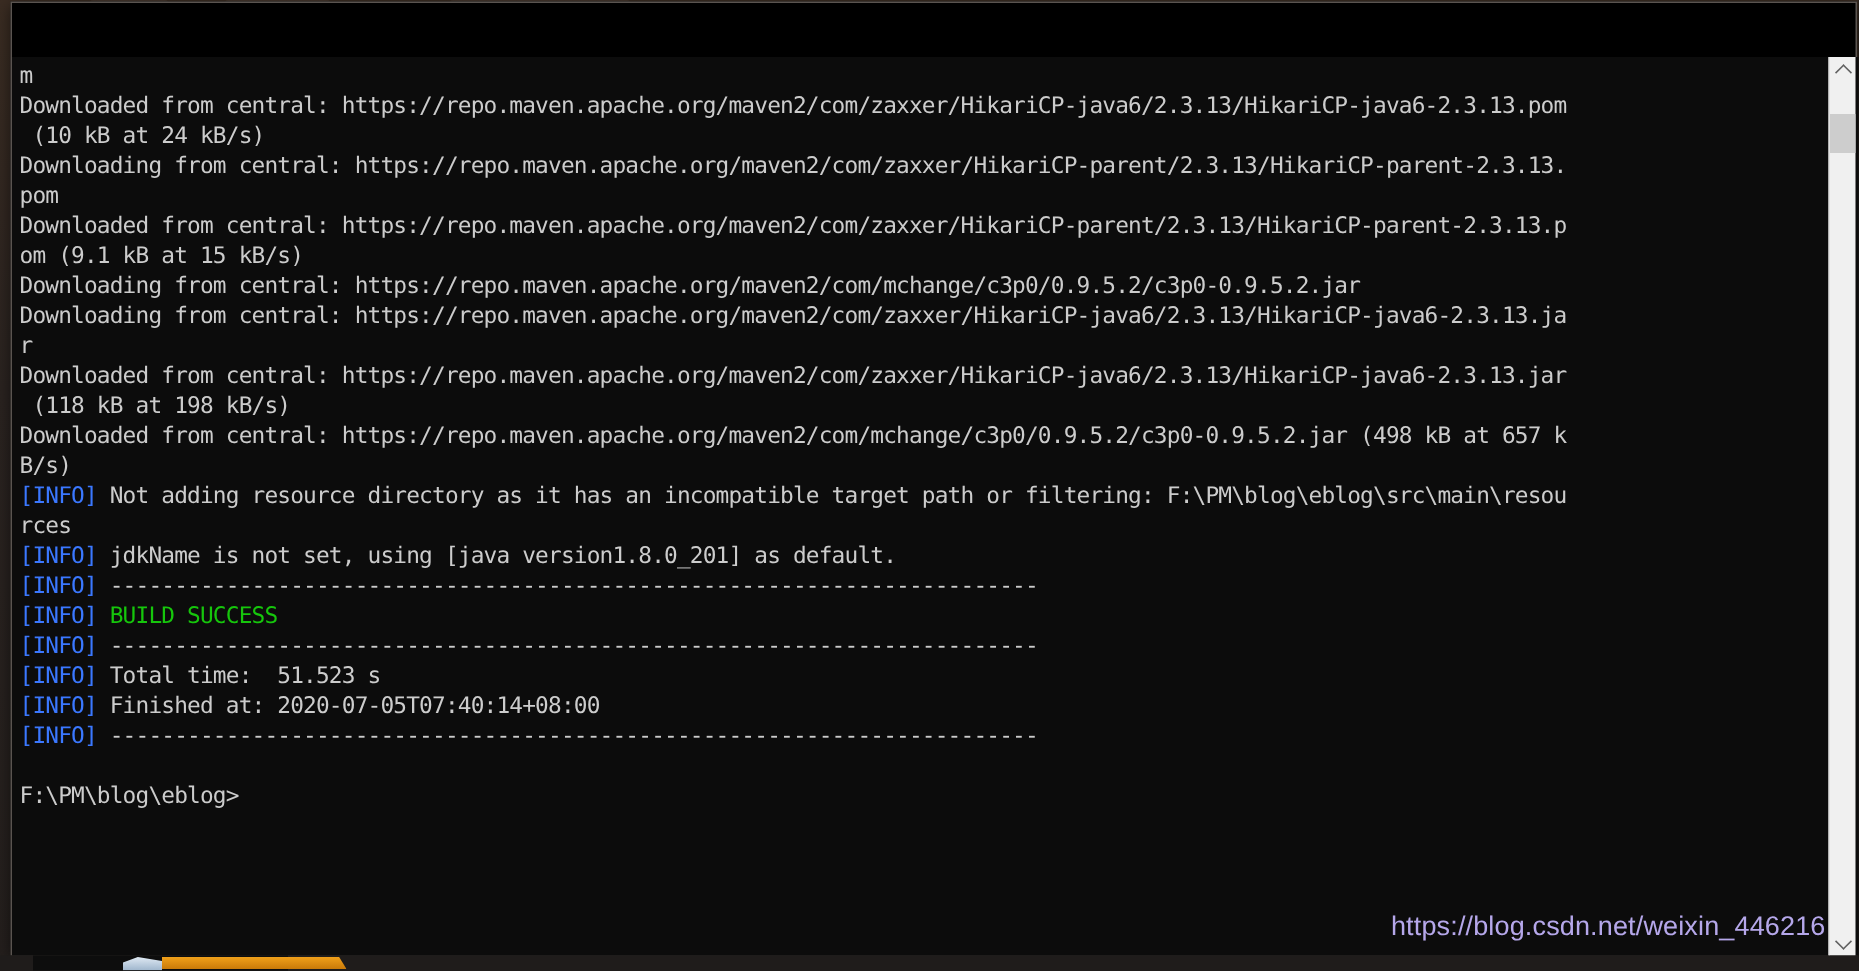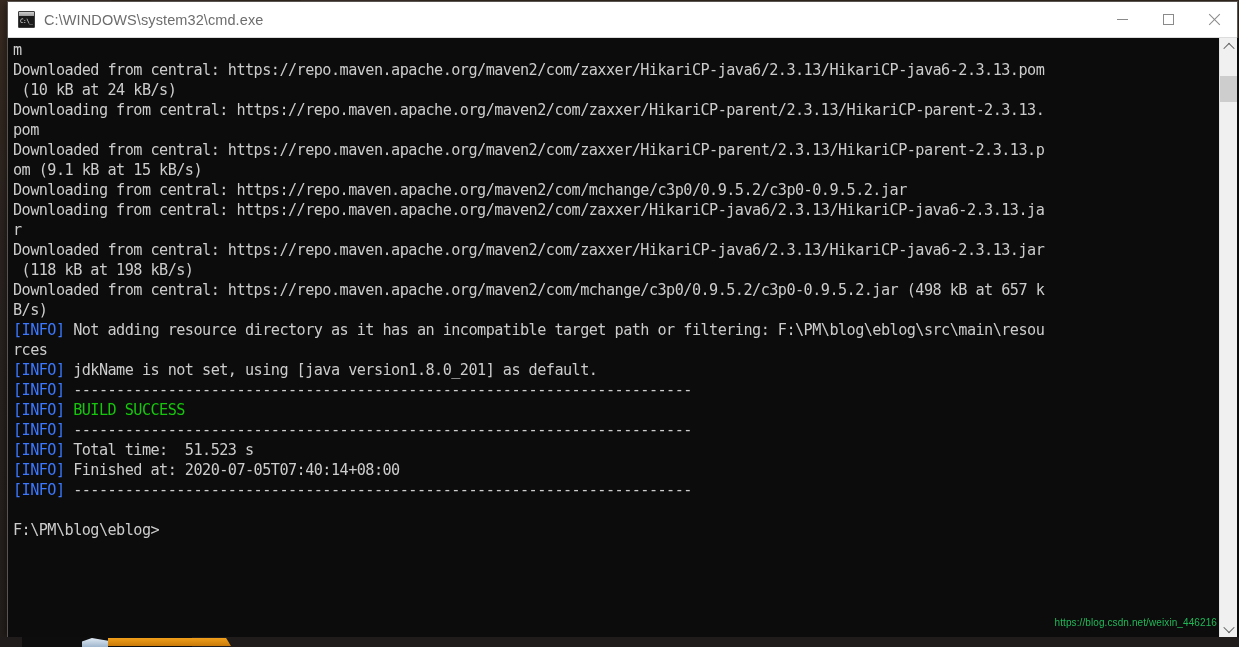--- a/index.html
+++ b/index.html
@@ -189,22 +189,22 @@
     height: 26px;
     background: #cdcdcd;
   }
 
   
   #watermark {
     position: absolute;
     right: 20px;
     bottom: 8px;
     font-family: "Liberation Sans", sans-serif;
-    font-size: 10px;
-    color: #22c55e;
+    font-size: 18px;
+    color: #c4b5fd;
     white-space: nowrap;
     opacity: 0.92;
     letter-spacing: 0.1px;
   }
 
   
   #taskbar {
     position: absolute;
     left: 0;
     bottom: 0;
@@ -243,35 +243,20 @@
 <body>
 
 <div id="desktop">
   <div class="desk-blob" style="left:60px;top:0;width:52px;height:7px;"></div>
   <div class="desk-blob" style="left:150px;top:0;width:70px;height:6px;"></div>
   <div class="desk-blob" style="left:300px;top:0;width:120px;height:5px;"></div>
 </div>
 
 <div id="cmd-window">
 
-  <div id="titlebar">
-    <div id="title-icon"></div>
-    <div id="title-text">C:\WINDOWS\system32\cmd.exe</div>
-    <div id="win-buttons">
-      <div class="win-btn min">
-        <span class="glyph-min"></span>
-      </div>
-      <div class="win-btn max">
-        <span class="glyph-max"></span>
-      </div>
-      <div class="win-btn close">
-        <span class="glyph-close"></span>
-      </div>
-    </div>
-  </div>
 
   <div id="console">
     <div id="console-text"><div class="line"><span class="c-default">m</span></div><div class="line"><span class="c-default">Downloaded from central: https://repo.maven.apache.org/maven2/com/zaxxer/HikariCP-java6/2.3.13/HikariCP-java6-2.3.13.pom</span></div><div class="line"><span class="c-default"> (10 kB at 24 kB/s)</span></div><div class="line"><span class="c-default">Downloading from central: https://repo.maven.apache.org/maven2/com/zaxxer/HikariCP-parent/2.3.13/HikariCP-parent-2.3.13.</span></div><div class="line"><span class="c-default">pom</span></div><div class="line"><span class="c-default">Downloaded from central: https://repo.maven.apache.org/maven2/com/zaxxer/HikariCP-parent/2.3.13/HikariCP-parent-2.3.13.p</span></div><div class="line"><span class="c-default">om (9.1 kB at 15 kB/s)</span></div><div class="line"><span class="c-default">Downloading from central: https://repo.maven.apache.org/maven2/com/mchange/c3p0/0.9.5.2/c3p0-0.9.5.2.jar</span></div><div class="line"><span class="c-default">Downloading from central: https://repo.maven.apache.org/maven2/com/zaxxer/HikariCP-java6/2.3.13/HikariCP-java6-2.3.13.ja</span></div><div class="line"><span class="c-default">r</span></div><div class="line"><span class="c-default">Downloaded from central: https://repo.maven.apache.org/maven2/com/zaxxer/HikariCP-java6/2.3.13/HikariCP-java6-2.3.13.jar</span></div><div class="line"><span class="c-default"> (118 kB at 198 kB/s)</span></div><div class="line"><span class="c-default">Downloaded from central: https://repo.maven.apache.org/maven2/com/mchange/c3p0/0.9.5.2/c3p0-0.9.5.2.jar (498 kB at 657 k</span></div><div class="line"><span class="c-default">B/s)</span></div><div class="line"><span class="c-info">[INFO]</span><span class="c-default"> Not adding resource directory as it has an incompatible target path or filtering: F:\PM\blog\eblog\src\main\resou</span></div><div class="line"><span class="c-default">rces</span></div><div class="line"><span class="c-info">[INFO]</span><span class="c-default"> jdkName is not set, using [java version1.8.0_201] as default.</span></div><div class="line"><span class="c-info">[INFO]</span><span class="c-default"> ------------------------------------------------------------------------</span></div><div class="line"><span class="c-info">[INFO]</span><span class="c-default"> </span><span class="c-green">BUILD SUCCESS</span></div><div class="line"><span class="c-info">[INFO]</span><span class="c-default"> ------------------------------------------------------------------------</span></div><div class="line"><span class="c-info">[INFO]</span><span class="c-default"> Total time:  51.523 s</span></div><div class="line"><span class="c-info">[INFO]</span><span class="c-default"> Finished at: 2020-07-05T07:40:14+08:00</span></div><div class="line"><span class="c-info">[INFO]</span><span class="c-default"> ------------------------------------------------------------------------</span></div><div class="line"><span class="c-default"></span></div><div class="line"><span class="c-default">F:\PM\blog\eblog&gt;</span></div></div>
   </div>
 
   <div id="scrollbar">
     <div class="sb-arrow up">
       <span class="chev"></span>
     </div>
     <div id="sb-thumb"></div>

